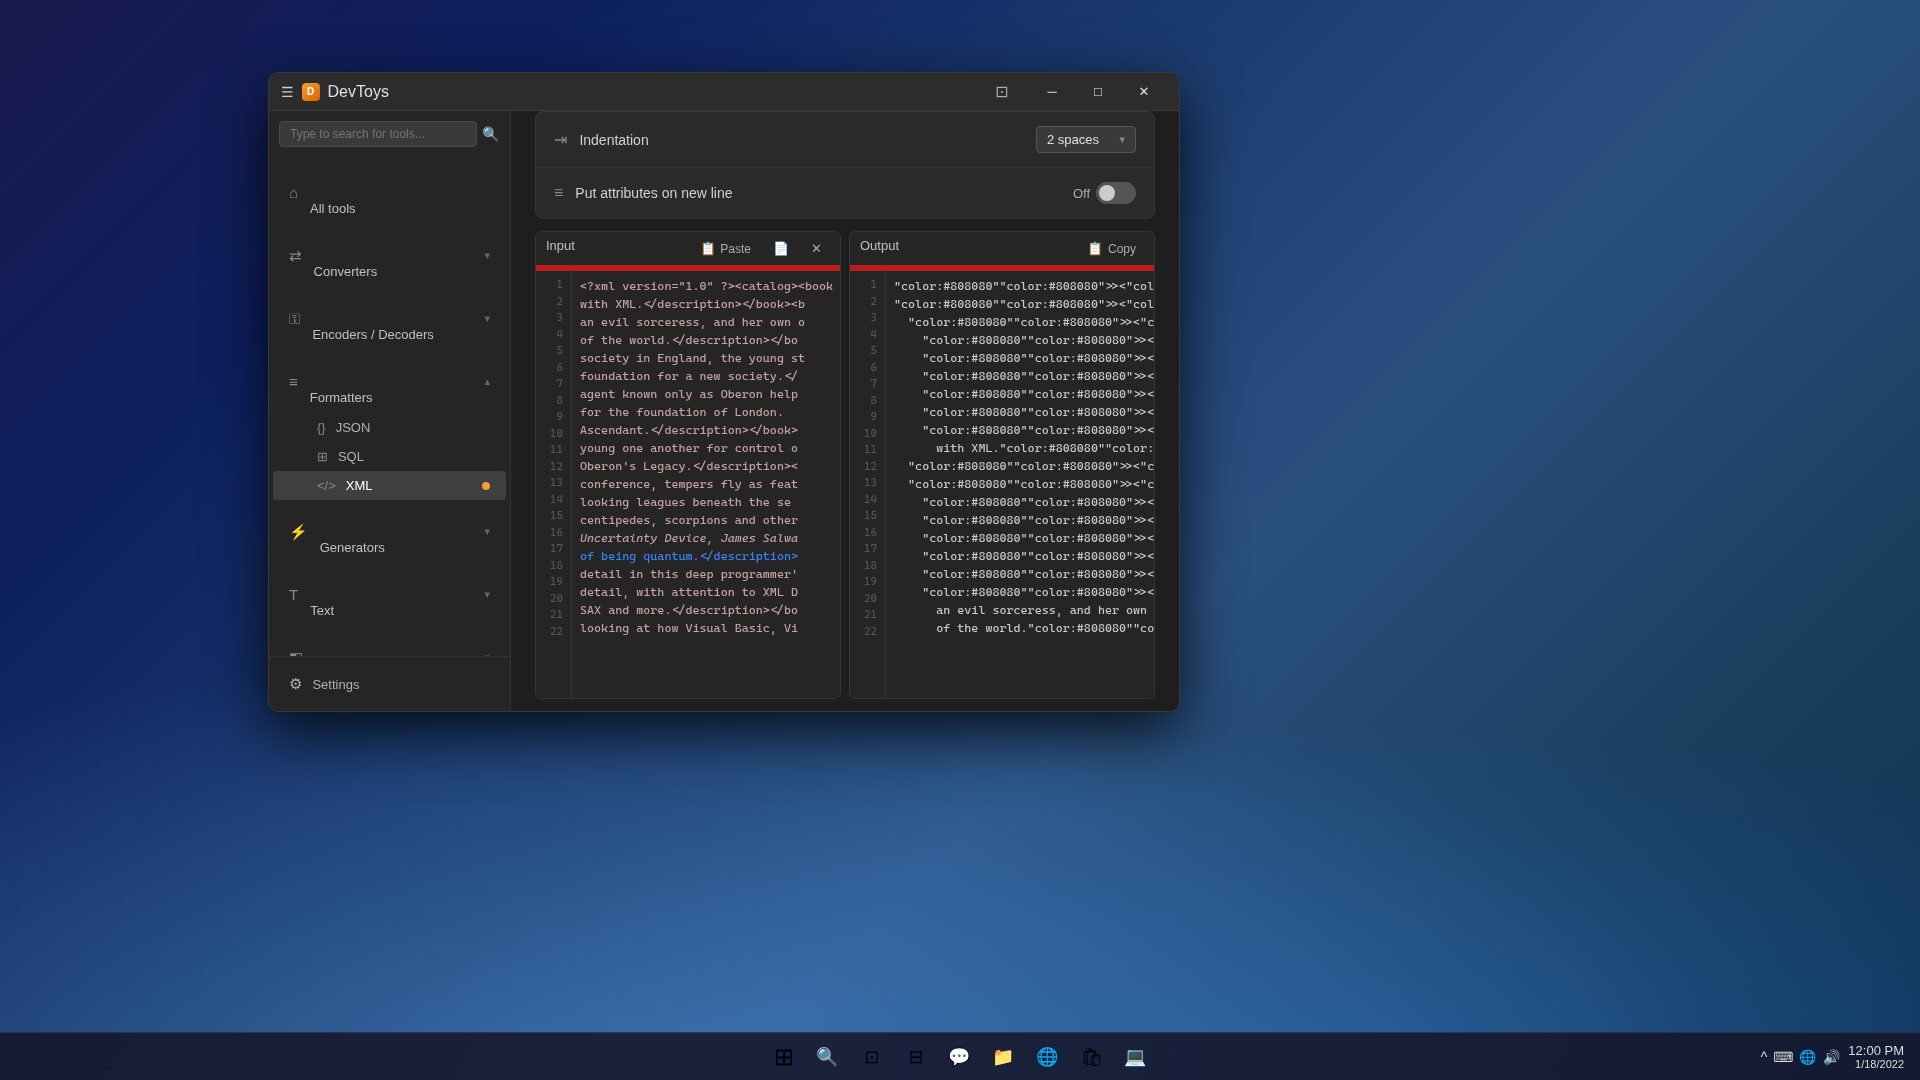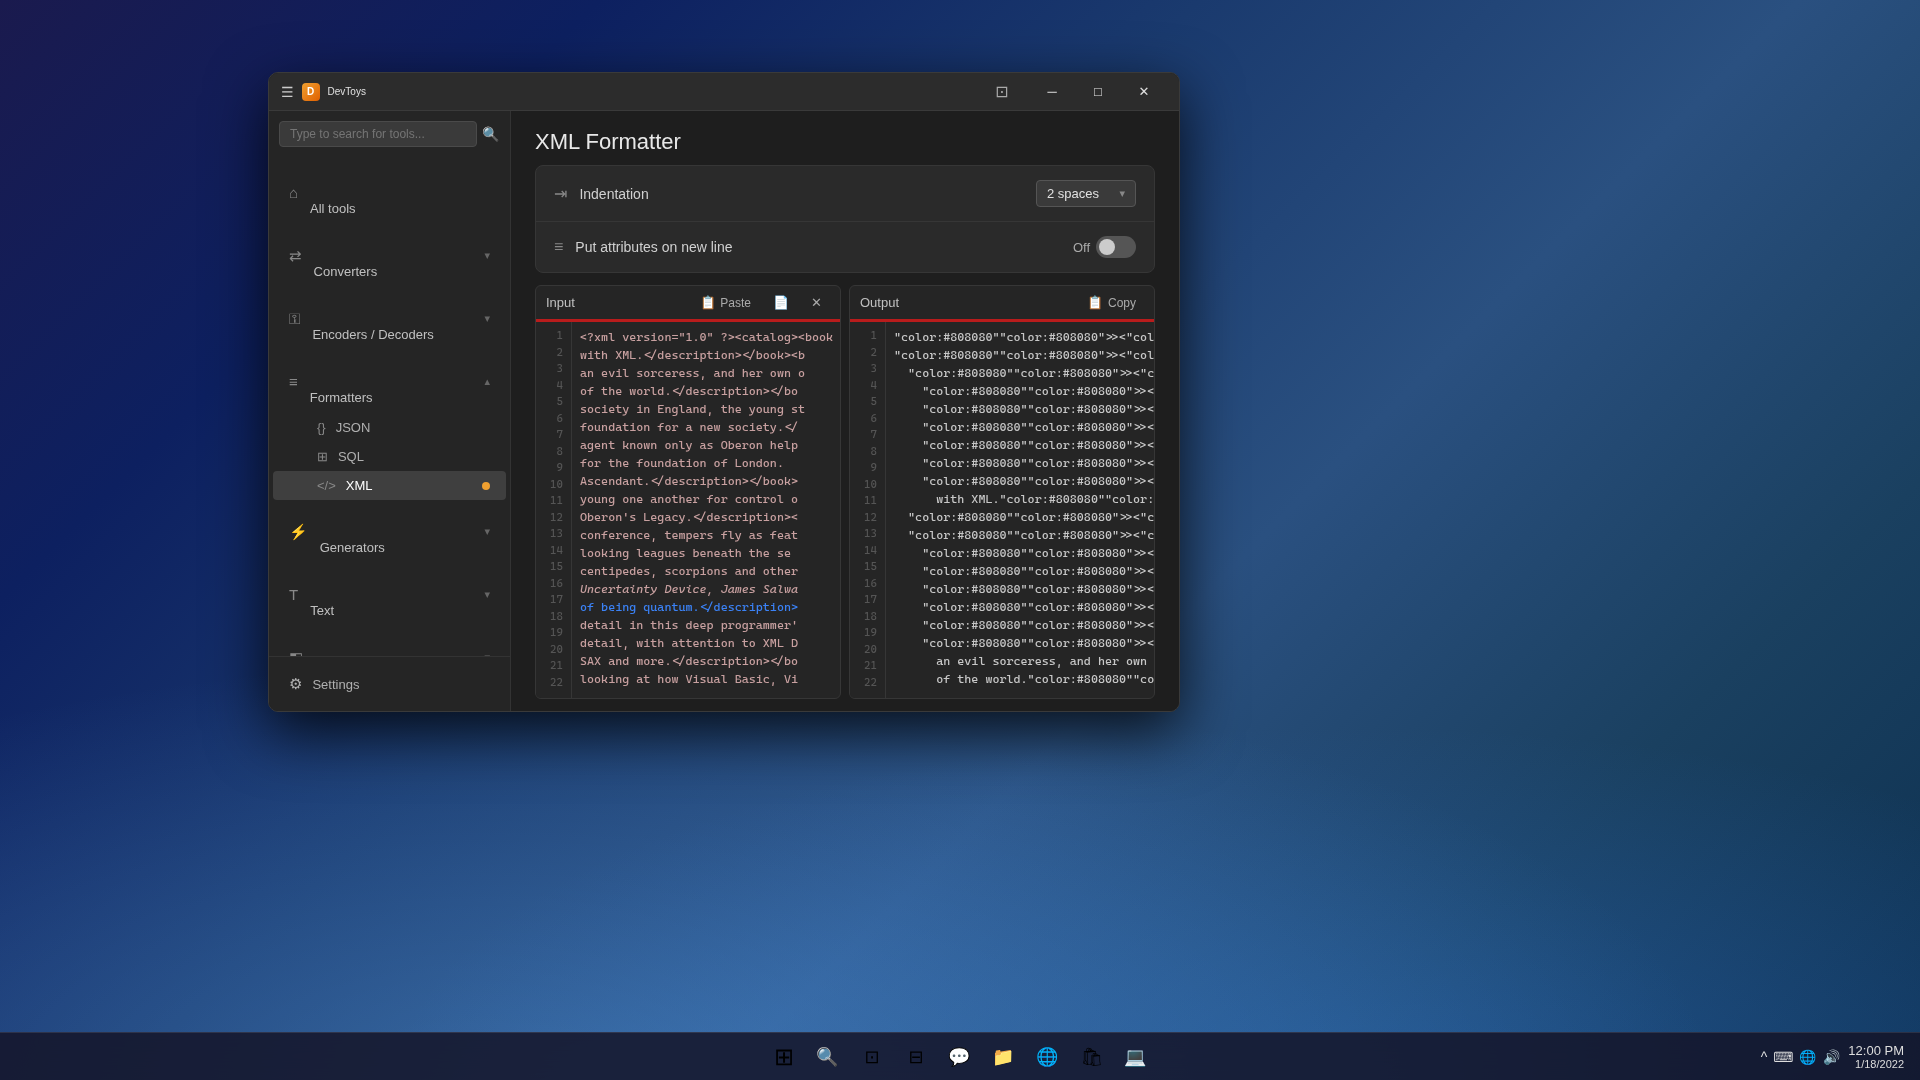--- a/index.html
+++ b/index.html
@@ -66,21 +66,21 @@
       border-radius: 4px;
       display: flex;
       align-items: center;
       justify-content: center;
       font-size: 10px;
       color: white;
       font-weight: bold;
     }
     .app-title {
       color: #e0e0e0;
-      font-size: 10px;
+      font-size: 16px;
     }
     .title-bar-controls {
       display: flex;
       gap: 0;
     }
     .title-btn {
       width: 46px;
       height: 38px;
       display: flex;
       align-items: center;
@@ -304,23 +304,22 @@
       background: #252525;
       border-radius: 6px;
       border: 1px solid #363636;
     }
     .io-panel + .io-panel {
       margin-left: 8px;
     }
 
     .io-toolbar {
       display: flex;
-      align-items: center;
       padding: 6px 10px;
-      border-bottom: 3px solid #b91c1c;
+      border-bottom: 6px solid #b91c1c;
       gap: 6px;
     }
     .io-panel-title {
       flex: 1;
       color: #c0c0c0;
       font-size: 13px;
       font-weight: 500;
     }
     .io-btn {
       display: flex;
@@ -531,23 +530,20 @@
       <div class="sidebar-footer">
         <div class="settings-item">
           <span style="font-size:15px">⚙</span>
           <span>Settings</span>
         </div>
       </div>
     </div>
 
     <div class="main-content">
 
-      <div class="tool-header">
-        <span class="tool-title">XML Formatter</span>
-      </div>
 
       <div class="config-section">
         <div class="config-card">
 
           <div class="config-row">
             <span class="config-row-icon">⇥</span>
             <span class="config-row-label">Indentation</span>
             <div class="config-row-control">
               <div class="dropdown">
                 <span>2 spaces</span>

